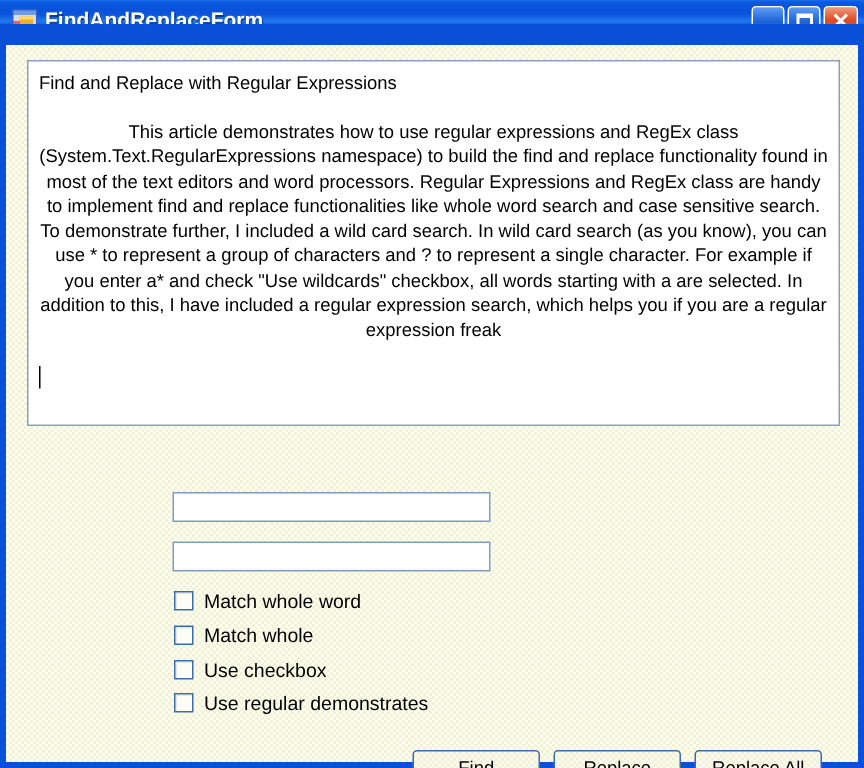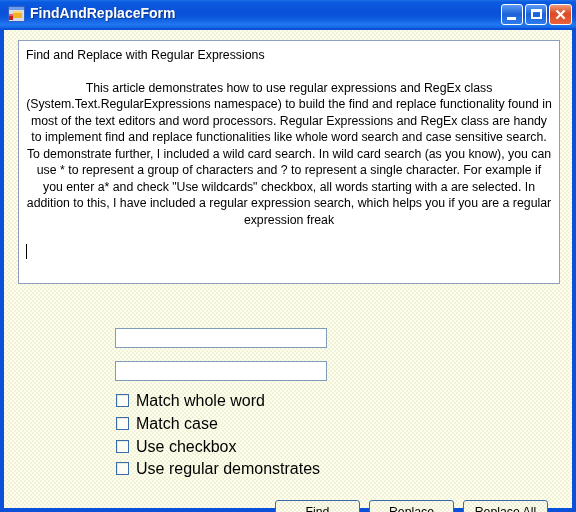--- a/index.html
+++ b/index.html
@@ -18,21 +18,21 @@
     border-left: 4px solid #0A50D8;
     border-right: 4px solid #0A50D8;
     border-bottom: 4px solid #0A50D8;
     border-top: 0;
   }
 
   
   #titlebar {
     position: absolute;
     left: -4px; top: 0;
-    width: 576px; height: 28px;
+    width: 576px; height: 16px;
     background: linear-gradient(to bottom,
         #1E6FE8 0%,
         #0A5BE0 8%,
         #0A50D8 42%,
         #0B57DC 62%,
         #2277F0 88%,
         #1265E4 100%);
     overflow: hidden;
     text-decoration: underline;
   }
@@ -163,21 +163,21 @@
     position: absolute;
     left: 0; top: 2px;
     width: 13px; height: 13px;
     background: #FDFDF5;
     border: 1px solid #3A6CA8;
     box-shadow: inset 1px 1px 0 #E8E8DC;
   }
   .cb-label {
     position: absolute;
     left: 20px; top: 0;
-    font-size: 16px;
+    font-size: 13px;
     color: #000000;
     line-height: 17px;
     white-space: nowrap;
   }
 
   
   .dlg-btn {
     position: absolute;
     top: 470px;
     width: 85px; height: 24px;
@@ -253,21 +253,21 @@
       <input class="field-input" type="text" id="input-replace" value="" style="">
     </div>
 
     <div class="cb-row" id="cb-row-0">
       <div class="cb-box"></div>
       <div class="cb-label">Match whole word</div>
     </div>
 
     <div class="cb-row" id="cb-row-1">
       <div class="cb-box"></div>
-      <div class="cb-label">Match case</div>
+      <div class="cb-label">Match whole</div>
     </div>
 
     <div class="cb-row" id="cb-row-2">
       <div class="cb-box"></div>
       <div class="cb-label">Use checkbox</div>
     </div>
 
     <div class="cb-row" id="cb-row-3">
       <div class="cb-box"></div>
       <div class="cb-label">Use regular demonstrates</div>

